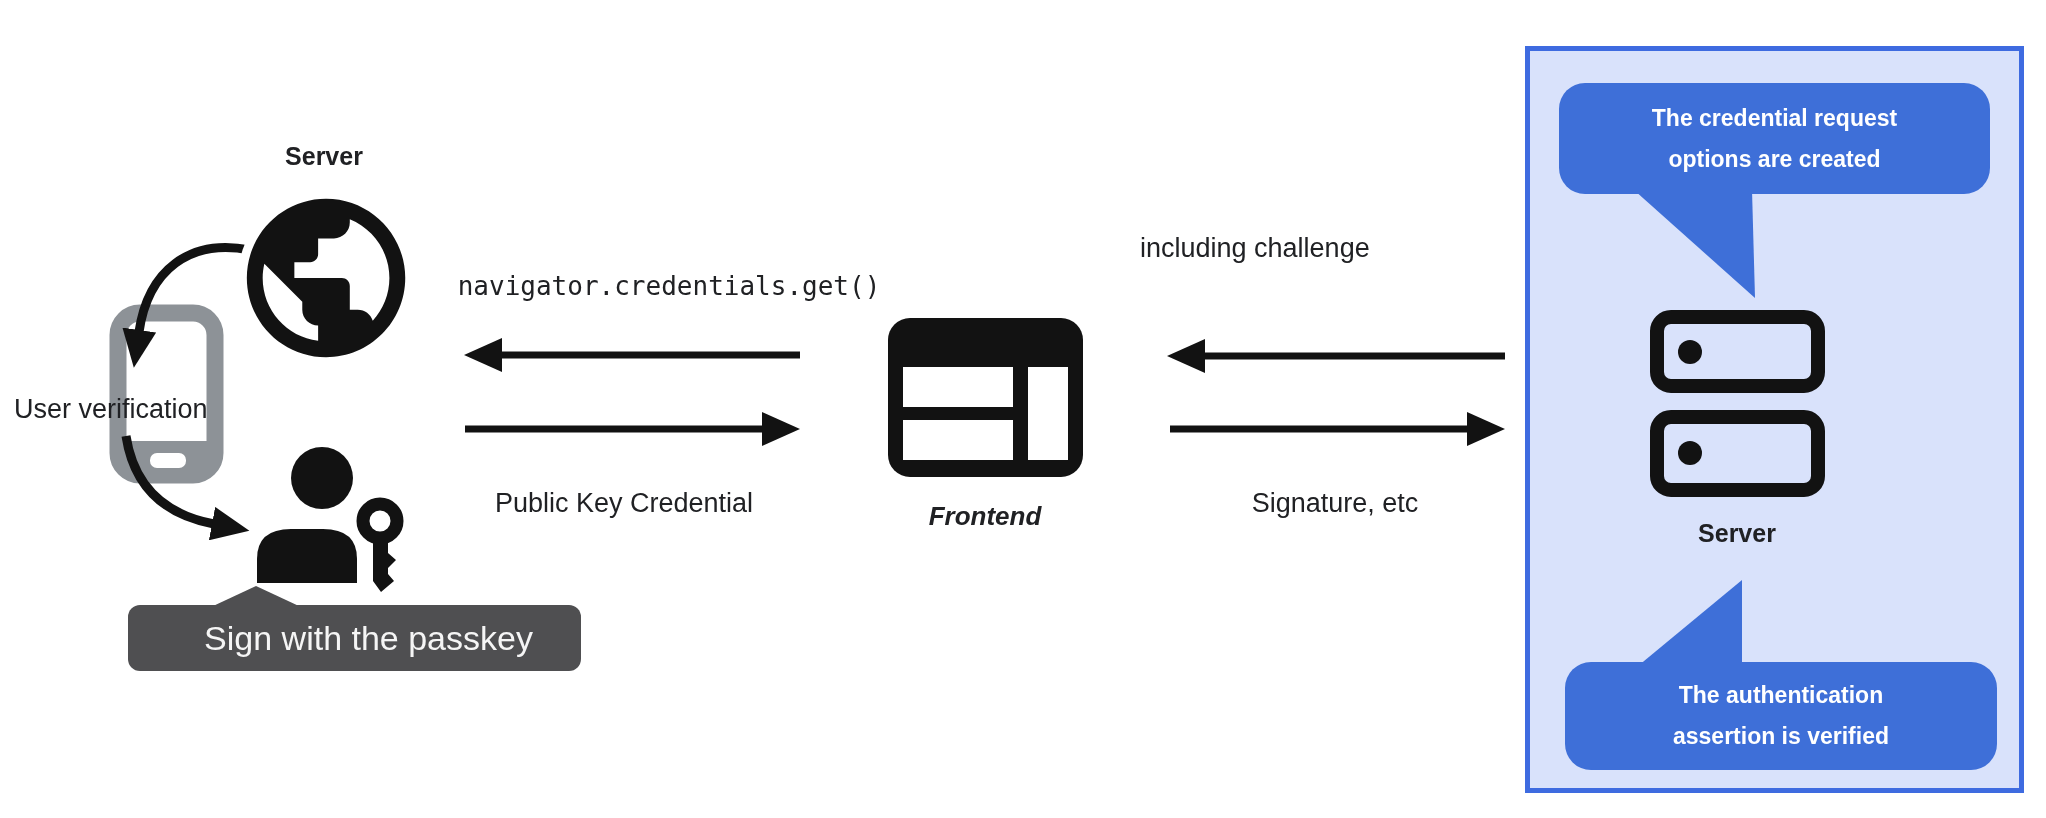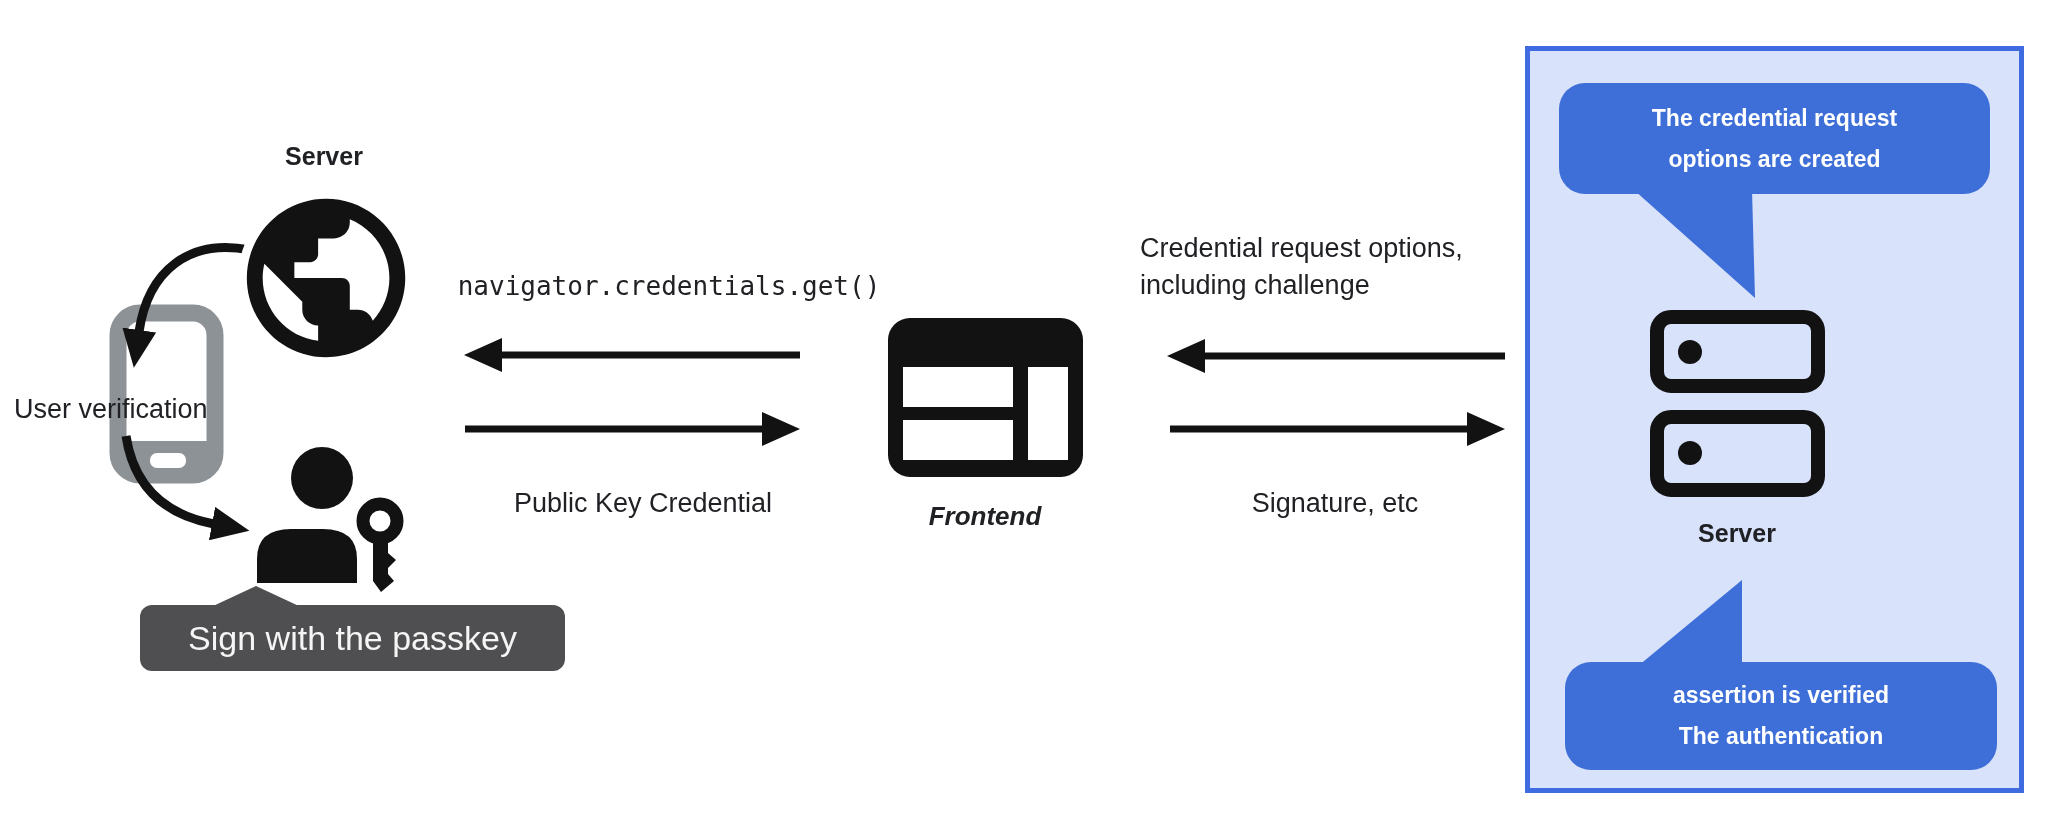--- a/index.html
+++ b/index.html
@@ -37,26 +37,27 @@
     background:var(--accent-blue);
     color:var(--bubble-text);
     border-radius:26px;
     display:flex;flex-direction:column;
     align-items:center;justify-content:center;
     font-size:23px;line-height:41px;font-weight:700;
     text-align:center;
   }
   .tooltip{
     position:absolute;
-    left:140px;top:605px;width:425px;height:66px;
+    left:128px;top:605px;width:425px;height:66px;
     background:var(--tooltip-bg);
     color:#f5f5f5;
     border-radius:12px;
     display:flex;align-items:center;justify-content:center;
     font-size:34px;
+    padding-left:28px;
   }
   svg.scene{position:absolute;left:0;top:0;}
   .ink{fill:var(--icon-black);}
   .ink-stroke{stroke:var(--icon-black);fill:none;}
   .arrow{stroke:var(--icon-black);fill:none;}
   .blue-fill{fill:var(--accent-blue);}
   .tooltip-fill{fill:var(--tooltip-bg);}
   .phone-stroke{stroke:var(--phone-gray);}
   .phone-fill{fill:var(--phone-gray);}
 </style>
@@ -123,40 +124,39 @@
       <circle cx="1690" cy="453" r="12" class="ink"></circle>
     </g>
   </svg>
 
   <div class="label bold center" style="left:224px;top:142px;width:200px;font-size:25px;">Server</div>
 
   <div class="label" style="left:14px;top:394px;font-size:27px;">User verification</div>
 
   <div class="label mono center" style="left:419px;top:271px;width:500px;font-size:26px;">navigator.credentials.get()</div>
 
-  <div class="label center" style="left:443px;top:488px;width:400px;font-size:27px;">Public Key Credential</div>
+  <div class="label center" style="left:424px;top:488px;width:400px;font-size:27px;">Public Key Credential</div>
 
   <div class="label bold center" style="left:885px;top:501px;width:200px;font-size:26px;font-style:italic;">Frontend</div>
 
   <div class="label" style="left:1140px;top:230px;font-size:27px;line-height:37px;">
-    <div>Credential request options,</div>
     <div>including challenge</div>
   </div>
 
   <div class="label center" style="left:1185px;top:488px;width:300px;font-size:27px;">Signature, etc</div>
 
   <div class="label bold center" style="left:1637px;top:519px;width:200px;font-size:25px;">Server</div>
 
   <div class="bubble" style="left:1559px;top:83px;width:431px;height:111px;">
     <div>The credential request</div>
     <div>options are created</div>
   </div>
 
   <div class="bubble" style="left:1565px;top:662px;width:432px;height:108px;">
+    <div>The authentication</div>
     <div>assertion is verified</div>
-    <div>The authentication</div>
   </div>
 
   <div class="tooltip">
     <span>Sign with the passkey</span>
   </div>
 
 </div>
 
 </body></html>

